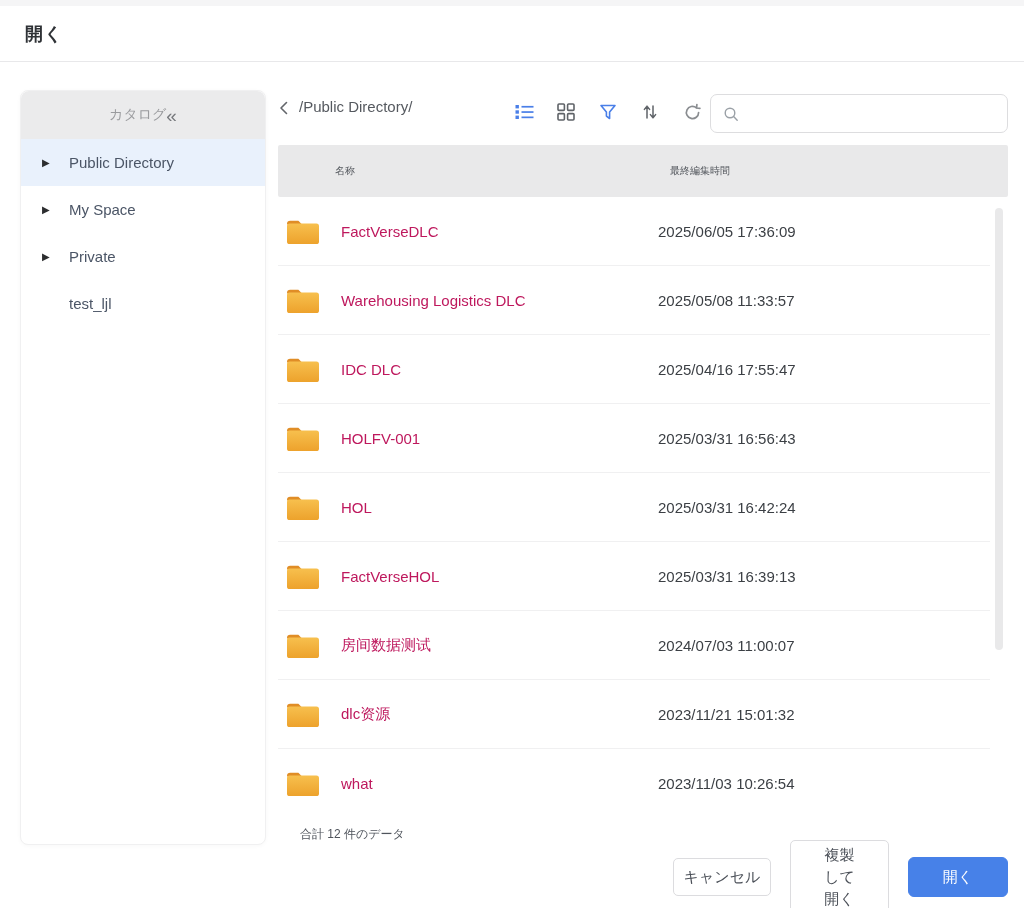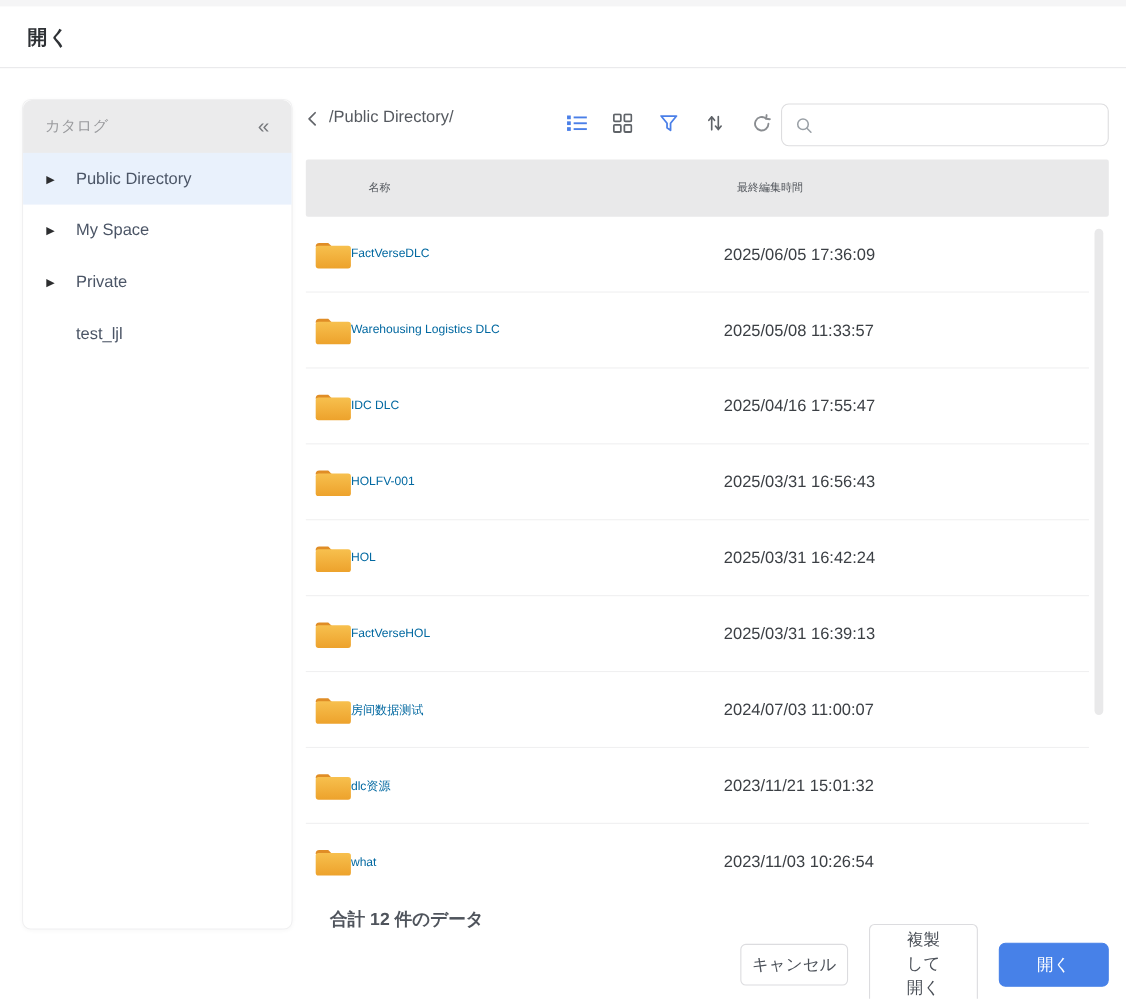--- a/index.html
+++ b/index.html
@@ -18,21 +18,21 @@
   .titlebar h1 { margin:0; font-size:18px; font-weight:700; color:#2f3236; letter-spacing:1px; }
 
   
   .sidebar {
     position:absolute; left:20px; top:90px; width:246px; height:755px;
     background:#fff; border:1px solid #f0f0f1; border-radius:8px;
     box-shadow:0 1px 4px rgba(0,0,0,0.03);
   }
   .sidebar-header {
     height:48px; background:#ebebec; border-radius:8px 8px 0 0;
-    display:flex; align-items:center; justify-content:space-between;
+    display:flex; align-items:center; justify-content:center;
     padding:0 20px; color:#9a9b9e; font-size:14px;
   }
   .collapse-glyph { font-size:19px; color:#77797d; cursor:pointer; line-height:1; }
   .sidebar-item {
     height:47px; display:flex; align-items:center; gap:16px;
     padding-left:21px; font-size:15px; color:#4b5566; cursor:pointer;
   }
   .sidebar-item.selected { background:#e9f1fc; }
   .tri { font-size:10px; color:#2c2d2f; width:11px; flex:0 0 11px; }
   .tri.hidden { visibility:hidden; }
@@ -61,28 +61,28 @@
   .col-name { position:absolute; left:57px; }
   .col-time { position:absolute; left:392px; }
 
   .file-rows { width:712px; }
   .file-row {
     height:69px; display:flex; align-items:center; position:relative;
     border-bottom:1px solid #f0f0f1; cursor:pointer;
   }
   .file-row:last-child { border-bottom:none; }
   .folder-icon { position:absolute; left:7px; top:19px; width:36px; height:30px; }
-  .file-name { position:absolute; left:41px; font-size:11px; color:#0369a1; }
+  .file-name { position:absolute; left:63px; font-size:15px; color:#be185d; }
   .file-time { position:absolute; left:380px; font-size:15px; color:#3b3f44; }
 
   .scroll-thumb {
     position:absolute; left:717px; top:118px; width:8px; height:442px;
     background:#e9e9ea; border-radius:4px; cursor:pointer;
   }
-  .summary { margin:8px 0 0 22px; font-size:16px; color:#4f545c;font-weight:bold; }
+  .summary { margin:8px 0 0 22px; font-size:12px; color:#4f545c; }
 
   
   .footer-actions {
     position:absolute; right:16px; bottom:2px; height:58px;
     display:flex; align-items:center; gap:19px;
   }
   .btn {
     font-family:inherit; font-size:15px; cursor:pointer; background:#fff;
     border:1px solid #dcdcdf; border-radius:5px; color:#4b5058;
   }

